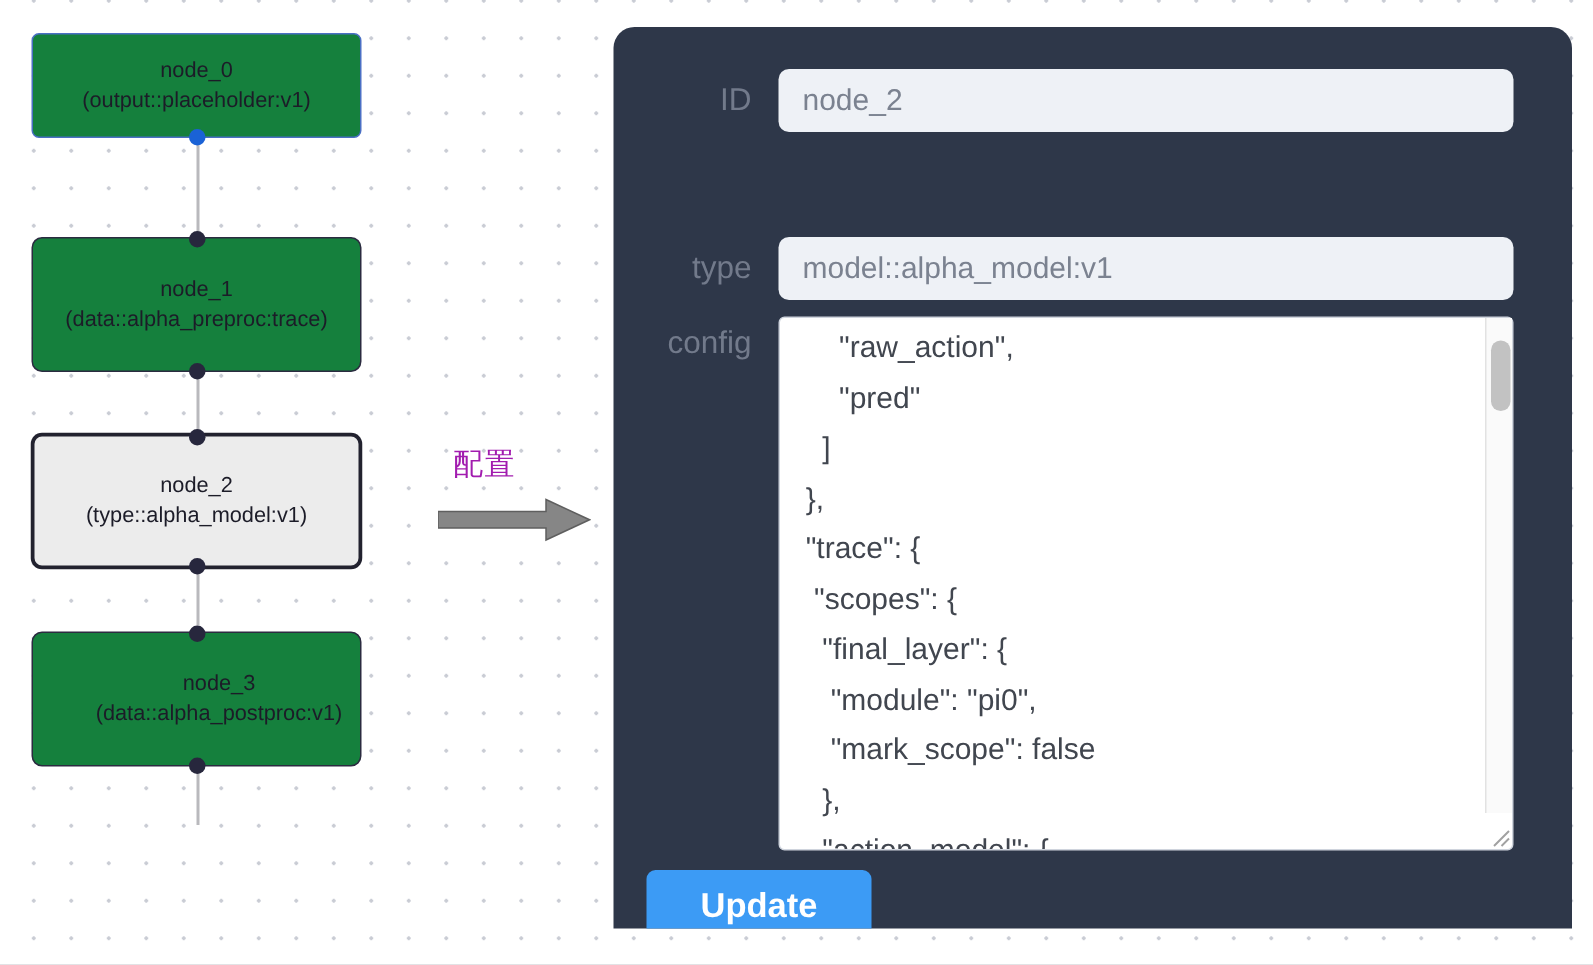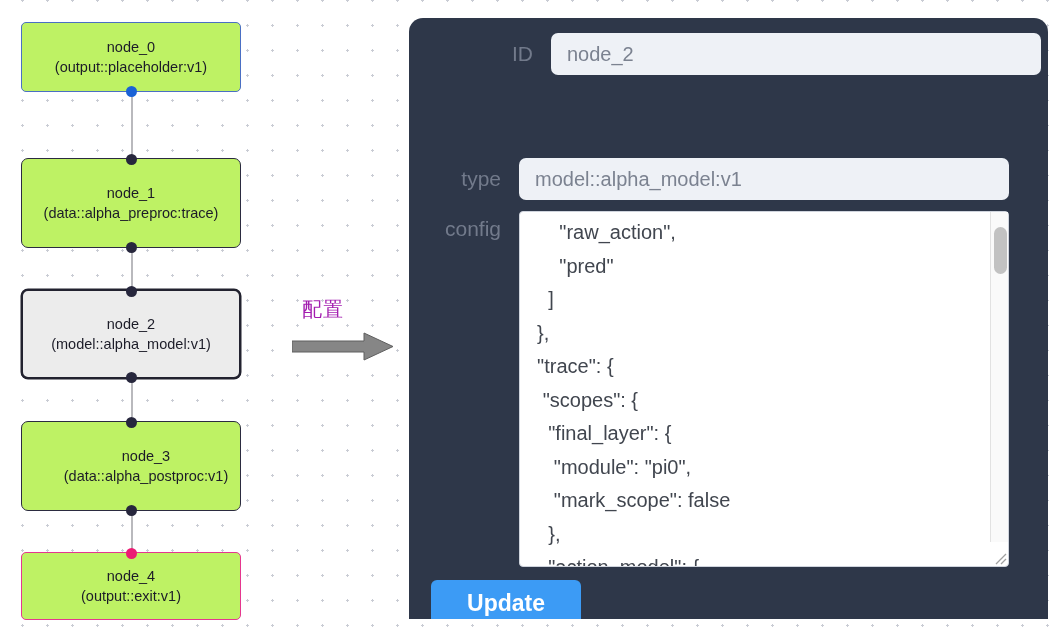--- a/index.html
+++ b/index.html
@@ -32,21 +32,21 @@
   
   .graph {
     position: absolute;
     left: 0; top: 0;
     width: 300px; height: 643px;
   }
   .node {
     position: absolute;
     left: 21px;
     width: 220px;
-    background: #bef264;
+    background: #15803d;
     border: 1.6px solid #2b2b40;
     border-radius: 7px;
     display: flex;
     flex-direction: column;
     align-items: center;
     justify-content: center;
     text-align: center;
     color: #1c1c28;
     font-size: 14.5px;
     line-height: 20px;
@@ -144,21 +144,21 @@
     border: none;
     border-radius: 7px;
     height: 42px;
     width: 490px;
     color: #7b8290;
     font-size: 20px;
     padding: 0 16px;
     font-family: "Liberation Sans", sans-serif;
     outline: none;
   }
-  #row-id { left: 0; top: 15px; padding-left: 32px; }
+  #row-id { left: 0; top: 28px; }
   #row-type { left: 0; top: 110px; margin-top: 30px; }
   #row-config { left: 0; top: 167px; margin-top: 26px; }
 
   .config-label { line-height: 36px; }
 
   .textarea-wrap {
     position: relative;
     width: 490px;
     height: 356px;
   }
@@ -245,37 +245,32 @@
 
     <div class="node" style="top:158px; height:90px;">
       <div class="nname">node_1</div>
       <div class="ntype">(data::alpha_preproc:trace)</div>
       <div class="port top"></div>
       <div class="port bottom"></div>
     </div>
 
     <div class="node selected" style="top:289px; height:90px;">
       <div class="nname">node_2</div>
-      <div class="ntype">(model::alpha_model:v1)</div>
+      <div class="ntype">(type::alpha_model:v1)</div>
       <div class="port top"></div>
       <div class="port bottom"></div>
     </div>
 
     <div class="node" style="top:421px; height:90px;padding-left:40px;">
       <div class="nname">node_3</div>
       <div class="ntype">(data::alpha_postproc:v1)</div>
       <div class="port top"></div>
       <div class="port bottom"></div>
     </div>
 
-    <div class="node output-node" style="top:552px; height:68px;">
-      <div class="nname">node_4</div>
-      <div class="ntype">(output::exit:v1)</div>
-      <div class="port pink top"></div>
-    </div>
   </div>
 
   <div class="arrow-group">
     <div class="arrow-label">配置</div>
     <svg class="arrow-shape" width="102" height="30" viewBox="0 0 102 30">
       <path d="M0 9 L72 9 L72 1 L101 14.5 L72 28 L72 20 L0 20 Z" fill="#868686" stroke="#5f5f5f" stroke-width="1"></path>
     </svg>
   </div>
 
   <div class="panel">

